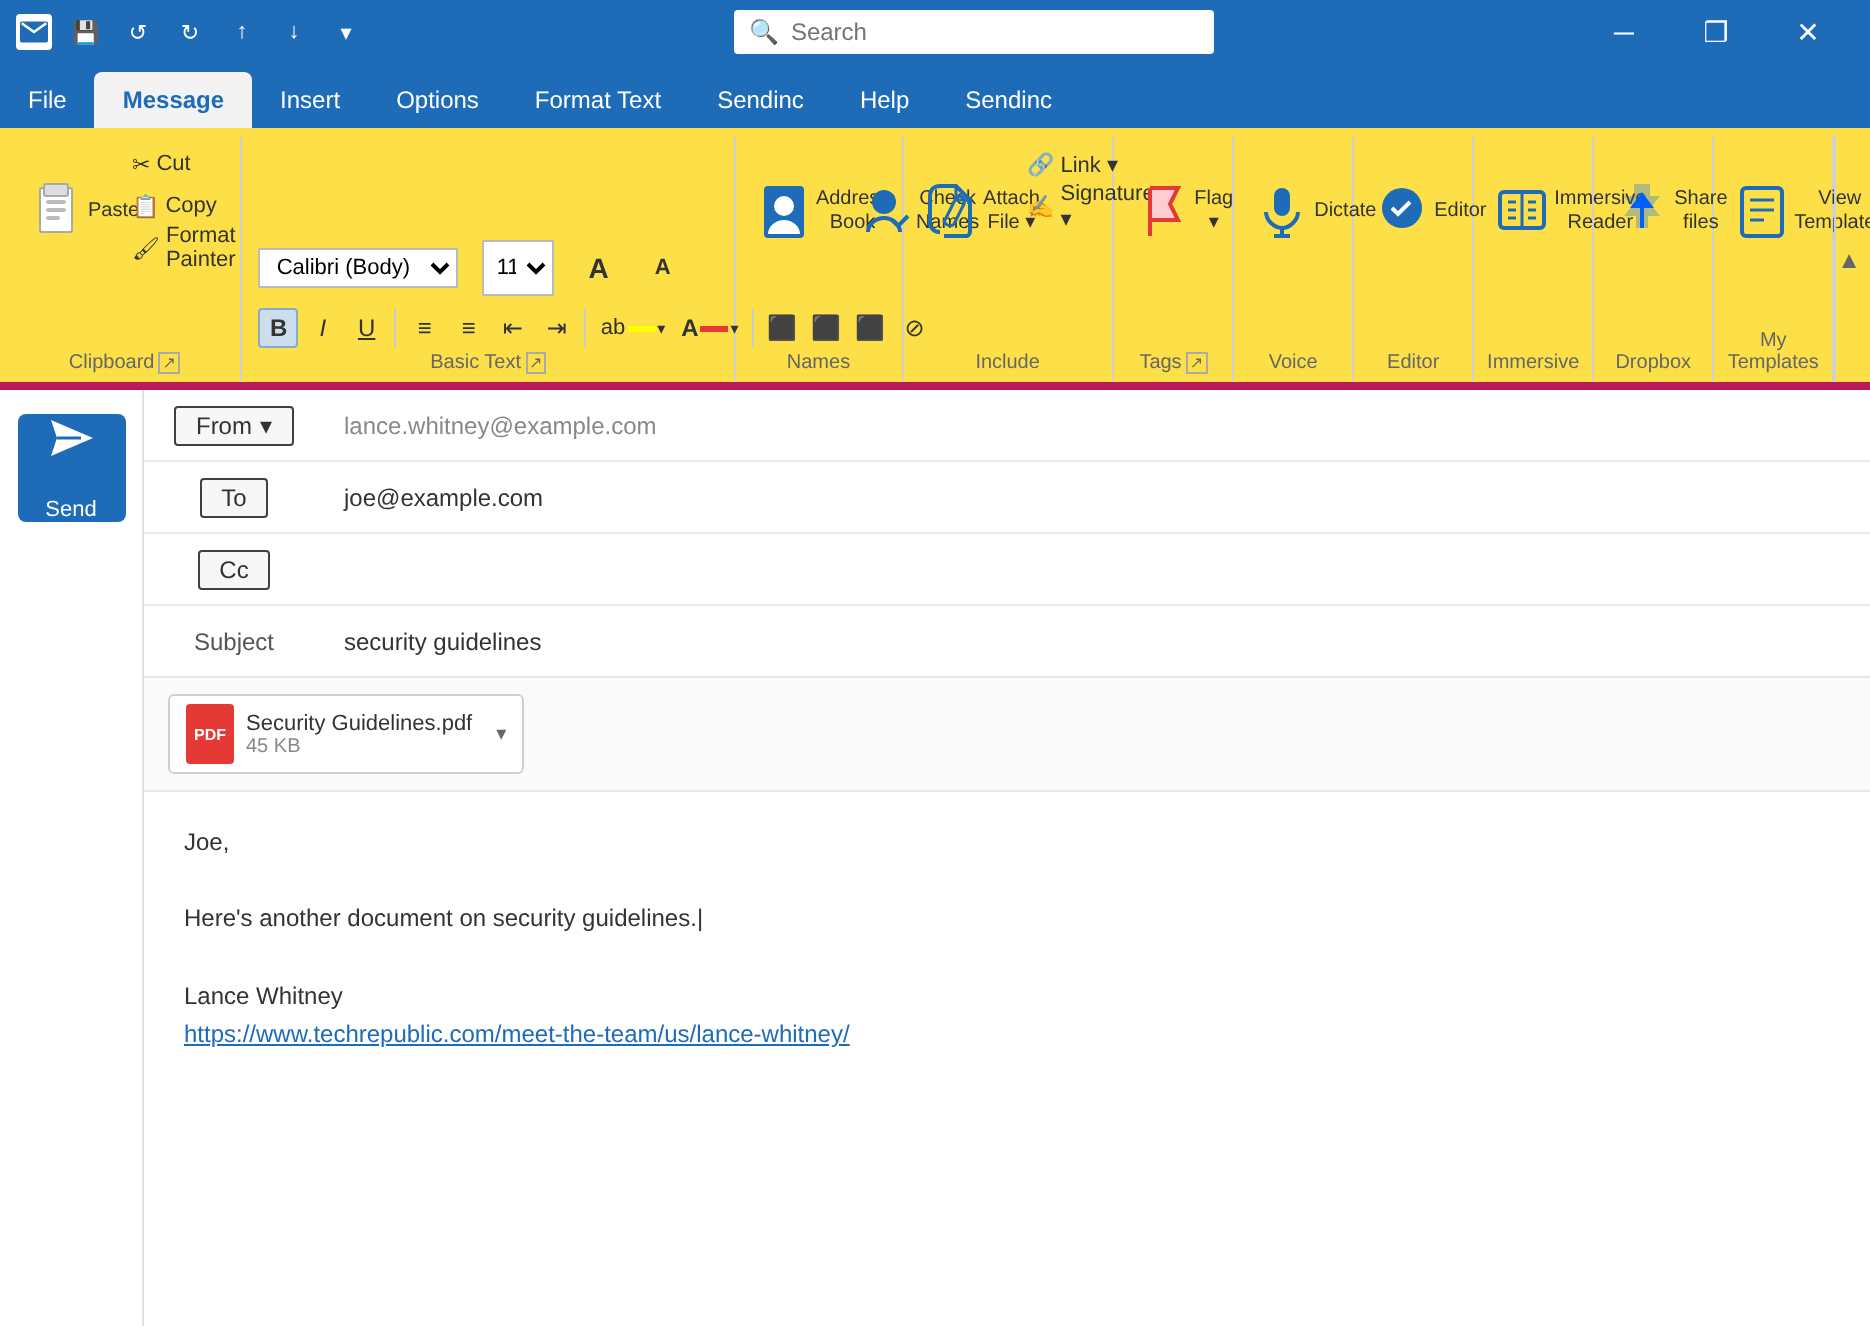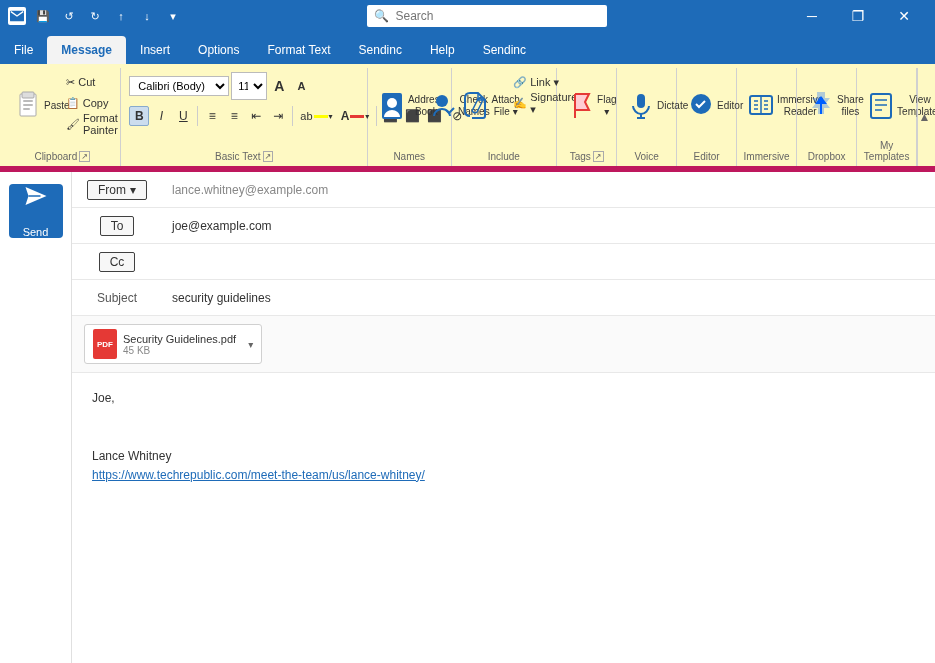--- a/index.html
+++ b/index.html
@@ -29,21 +29,21 @@
     }
     .title-bar-search input { border: none; outline: none; font-size: 12px; width: 100%; color: #333; }
     .title-bar-text { color: white; font-size: 12px; }
     .title-bar-right { display: flex; align-items: center; gap: 0; margin-left: auto; }
     .win-btn {
       width: 46px; height: 32px; display: flex; align-items: center; justify-content: center;
       color: white; font-size: 14px; cursor: pointer;
     }
 
     
-    .ribbon { background: #fef9c3; border-bottom: 6px solid #be185d; }
+    .ribbon { background: #fde047; border-bottom: 4px solid #be185d; }
     .ribbon-tabs { display: flex; background: #1e6bb8; height: 32px; align-items: flex-end; }
     .ribbon-tab {
       padding: 0 14px; height: 28px; display: flex; align-items: center;
       color: white; font-size: 12px; cursor: pointer; border-radius: 4px 4px 0 0;
     }
     .ribbon-tab.active { background: #f3f3f3; color: #1e6bb8; font-weight: 600; }
     .ribbon-content { display: flex; align-items: stretch; padding: 4px 4px 0 4px; min-height: 88px; }
     .ribbon-group {
       display: flex; flex-direction: column; align-items: stretch;
       border-right: 1px solid #d0d0d0; padding: 4px 8px 4px 8px; min-width: 60px;
@@ -139,21 +139,21 @@
       cursor: pointer; color: #666; font-size: 12px; border-left: 1px solid #d0d0d0;
       align-self: stretch;
     }
 
     .highlight-btn {
       display: flex; align-items: center; height: 20px; padding: 0 3px;
       cursor: pointer; border-radius: 2px; gap: 1px; color: #333; font-size: 11px;
     }
     .color-underline { width: 14px; height: 3px; margin-top: 1px; }
 
-    .font-controls-row { display: flex; gap: 2px; align-items: center; margin-bottom: 2px; }
+    .font-controls-row { display: flex; gap: 12px; align-items: center; margin-bottom: 2px; margin-top: 48px; }
   </style>
 </head>
 <body>
 
 <div class="title-bar">
   <div class="title-bar-left">
     <div class="title-icon">
       <svg viewBox="0 0 16 16" fill="#1e6bb8">
           <rect width="16" height="12" y="2" rx="1" fill="#1e6bb8"></rect>
           <path d="M1 3l7 5 7-5" stroke="white" stroke-width="1.5" fill="none"></path>
@@ -489,20 +489,23 @@
             <span class="attach-name">Security Guidelines.pdf</span>
             <span class="attach-size">45 KB</span>
           </div>
           <span class="attach-dropdown">▾</span>
         </div>
       </div>
 
       <div class="mail-body">
         <p>Joe,</p>
         <br>
+        <p>
+          <span>Here's another document on security guidelines.</span><span class="cursor-line"></span>
+        </p>
         <br>
         <p>Lance Whitney</p>
         <a href="#">https://www.techrepublic.com/meet-the-team/us/lance-whitney/</a>
       </div>
 
     </div>
   </div>
 </div>
 
 </body></html>

